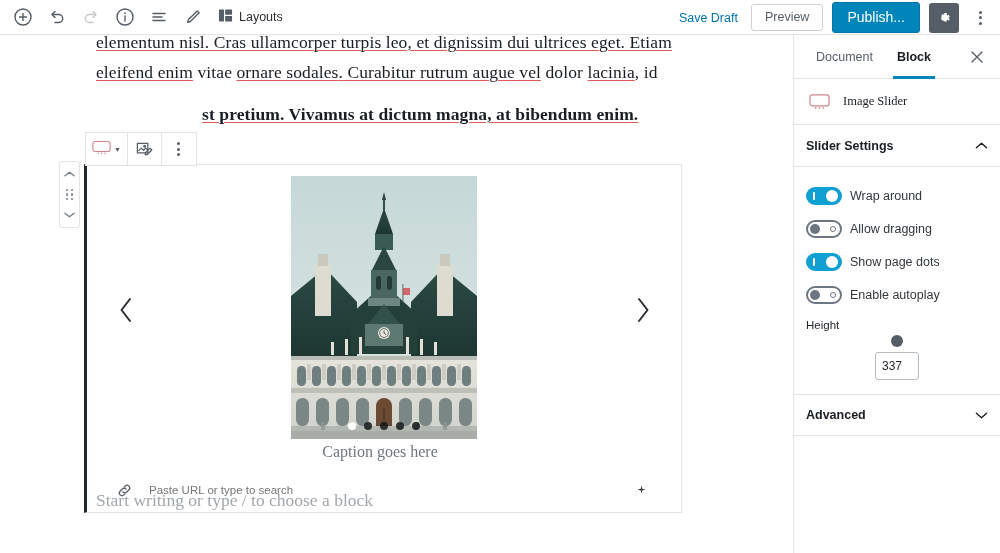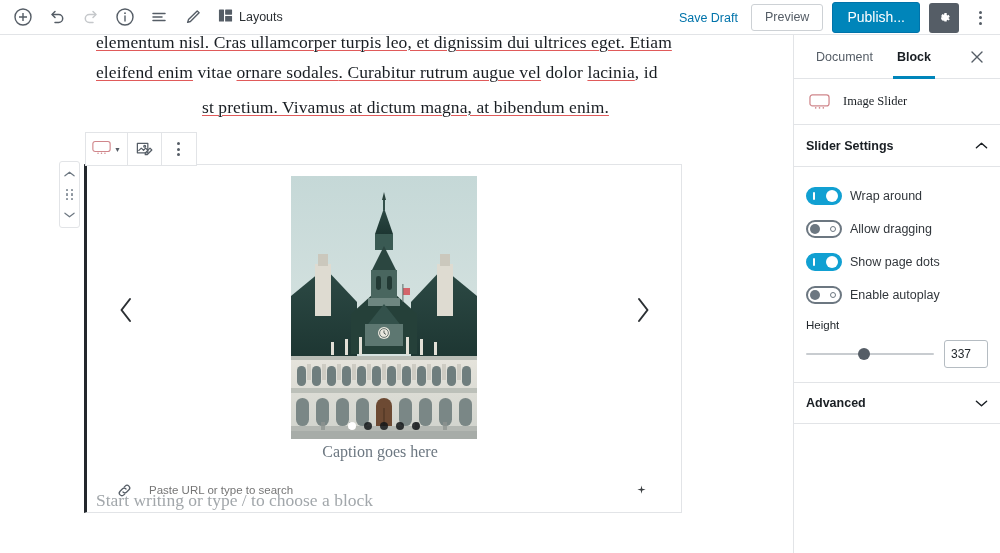--- a/index.html
+++ b/index.html
@@ -70,21 +70,21 @@
   .para .sp {
     text-decoration: underline;
     text-decoration-color:#e05a5a;
     text-decoration-style: solid;
     text-decoration-thickness:1px;
     text-underline-offset:2px;
   }
   .clip-row { height:22px; overflow:hidden; position:relative; }
   .clip-row .para { position:absolute; top:-8px; left:0; white-space:nowrap; }
   .row2 { margin-top:0px; }
-  .row3 { margin-top:5px; }
+  .row3 { margin-top:12px;font-weight:bold; }
 
   
   .mover {
     position:absolute; left:59px; top:126px; width:21px; height:67px;
     background:#fff; border:1px solid #e2e4e7; border-radius:3px;
     display:flex; flex-direction:column; align-items:center; justify-content:space-between;
     padding:3px 0;
   }
   .mover .mv { width:19px; height:18px; display:flex; align-items:center; justify-content:center; color:#6c7781; cursor:pointer; }
   .grip { display:grid; grid-template-columns:3px 3px; grid-gap:2px; }
@@ -198,21 +198,21 @@
     background:#fff; border:2px solid #6c7781;
   }
   .tgl .knob { position:absolute; width:10px; height:10px; border-radius:50%; top:2px; left:2px; background:#6c7781; }
   .tgl .mark { position:absolute; right:4px; top:4px; width:6px; height:6px; border:1.5px solid #6c7781; border-radius:50%; }
   .tgl.on { background:#11a0d2; border-color:#11a0d2; }
   .tgl.on .knob { left:auto; right:2px; background:#fff; width:12px; height:12px; top:1px; }
   .tgl.on .mark { left:5px; right:auto; top:3px; width:2px; height:8px; border:none; background:#fff; border-radius:1px; }
   .toggle-row .tl { font-size:12.5px; color:#32373c; }
 
   .field-label { font-size:11.5px; color:#23282d; margin:8px 0 9px 0; }
-  .slider-row { display:flex; align-items:center; gap:10px; }
+  .slider-row { display:flex; align-items:center; gap:10px;flex-direction:column; }
   .range { position:relative; flex:1; height:16px; display:flex; align-items:center; cursor:pointer; }
   .range .track { height:2px; width:100%; background:#c8ccd0; border-radius:1px; }
   .range .thumb {
     position:absolute; width:12px; height:12px; border-radius:50%; background:#555d66;
     left:45%; transform:translateX(-50%);
   }
   .numbox {
     width:44px; height:28px; border:1px solid #b5bcc2; border-radius:3px;
     font-size:12px; color:#23282d; padding:0 6px; background:#fff;
     font-family:"Liberation Sans", sans-serif; outline:none;

